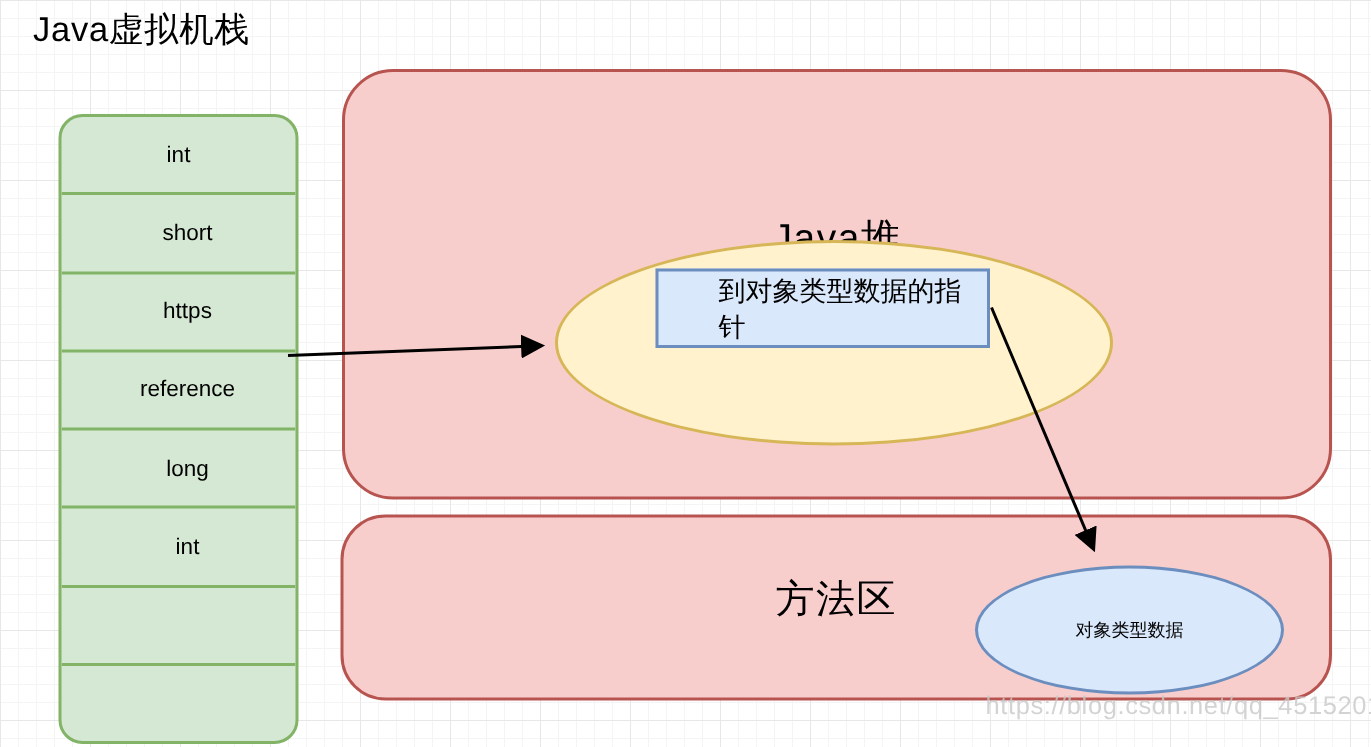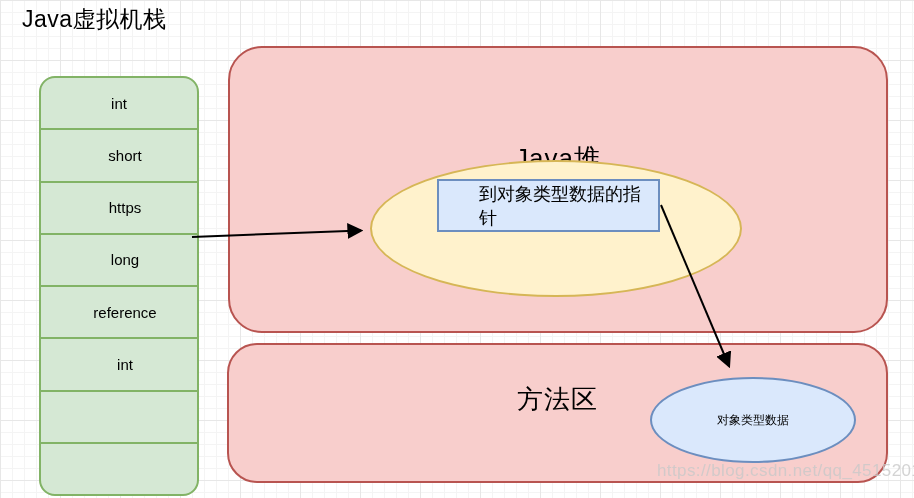--- a/index.html
+++ b/index.html
@@ -38,21 +38,21 @@
     flex:1;display:flex;align-items:center;justify-content:center;
     font-size:15px;
   }
   .stack-cell + .stack-cell{border-top:2px solid var(--stack-stroke);padding-left:12px;}
   
   .region{
     position:absolute;background:var(--region-fill);
     border:2.5px solid var(--region-stroke);
   }
   .heap{left:228px;top:46px;width:660px;height:287px;border-radius:34px;}
-  .method-area{left:227px;top:343px;width:661px;height:140px;border-radius:30px;}
+  .method-area{left:227px;top:343px;width:661px;height:124px;border-radius:30px;}
   .region-label{
     position:absolute;left:0;width:100%;text-align:center;
     font-size:26px;font-weight:500;letter-spacing:1px;
   }
   .heap .region-label{top:57px;margin-top:36px;}
   .method-area .region-label{top:37px;}
   
   .object-ellipse{
     position:absolute;left:370px;top:160px;width:372px;height:137px;
     background:var(--ellipse-fill);
@@ -98,22 +98,22 @@
 <body>
 
 <div class="canvas">
 
   <div class="diagram-title">Java虚拟机栈</div>
 
   <div class="stack">
     <div class="stack-cell">int</div>
     <div class="stack-cell">short</div>
     <div class="stack-cell">https</div>
+    <div class="stack-cell">reference</div>
     <div class="stack-cell">long</div>
-    <div class="stack-cell">reference</div>
     <div class="stack-cell">int</div>
     <div class="stack-cell"></div>
     <div class="stack-cell"></div>
   </div>
 
   <div class="region heap">
     <div class="region-label">Java堆</div>
   </div>
 
   <div class="object-ellipse"></div>

